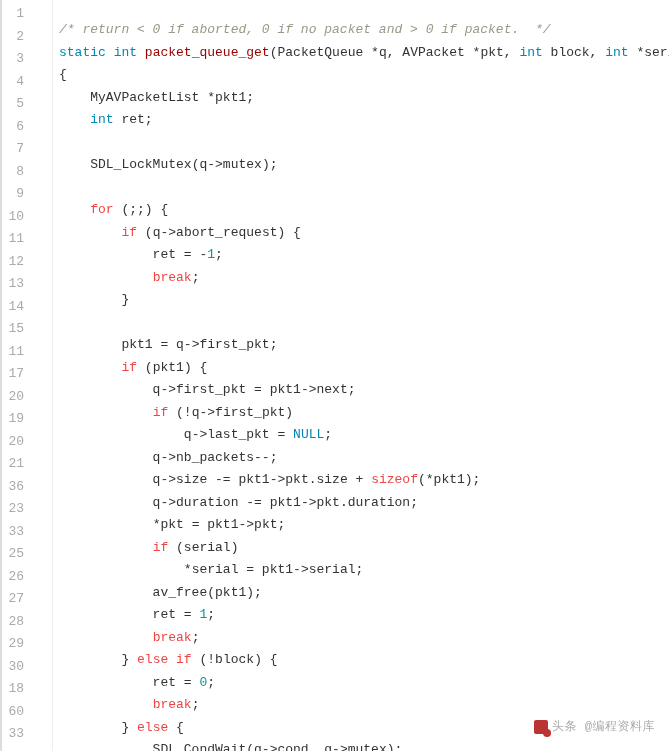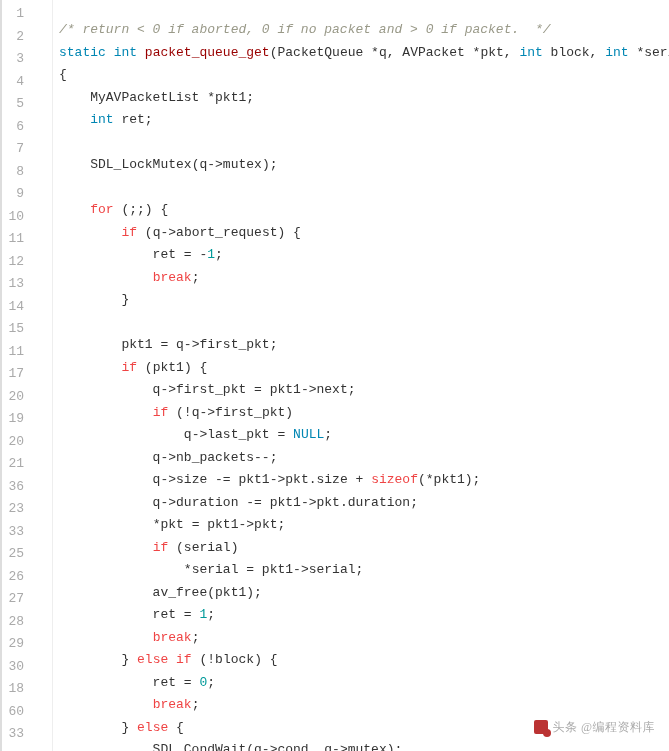--- a/index.html
+++ b/index.html
@@ -47,21 +47,21 @@
   .kb { color: #0086b3; }                      
   .nf { color: #990000; font-weight: normal; }   
   .n  { color: #333; }
   .o  { color: #333; }
   .p  { color: #333; }
   .mi { color: #009999; }                      
   .watermark {
     position: absolute;
     right: 14px;
     top: 716px;
-    font-family: Liberation Serif, serif;
+    font-family: Liberation Mono, monospace;
     font-size: 12px;
     color: rgba(0,0,0,0.35);
     letter-spacing: 0.5px;
     display: flex;
     align-items: center;
     gap: 4px;
   }
   .wm-logo {
     width: 14px; height: 14px;
     background: #b33;

